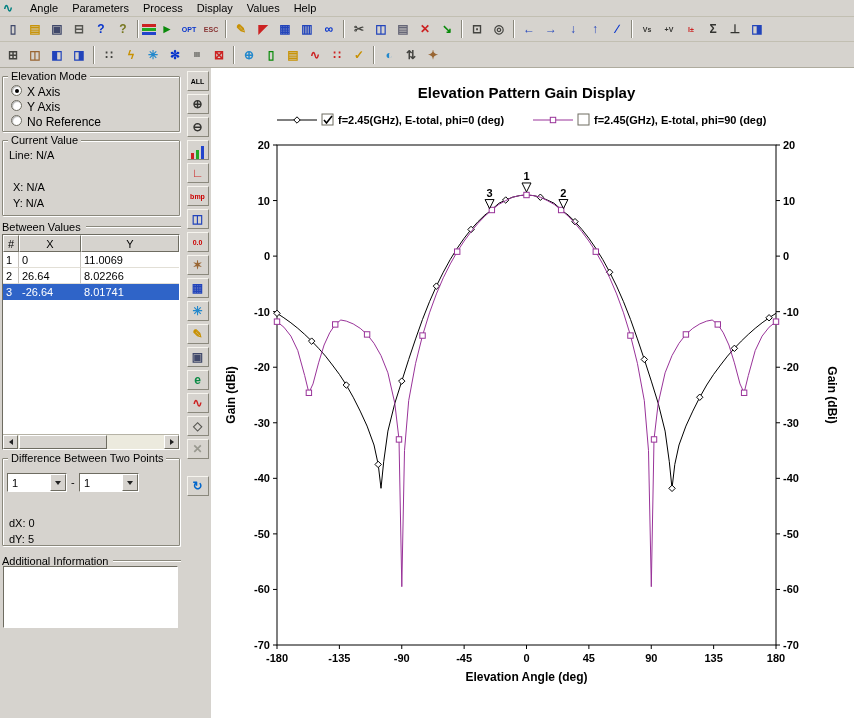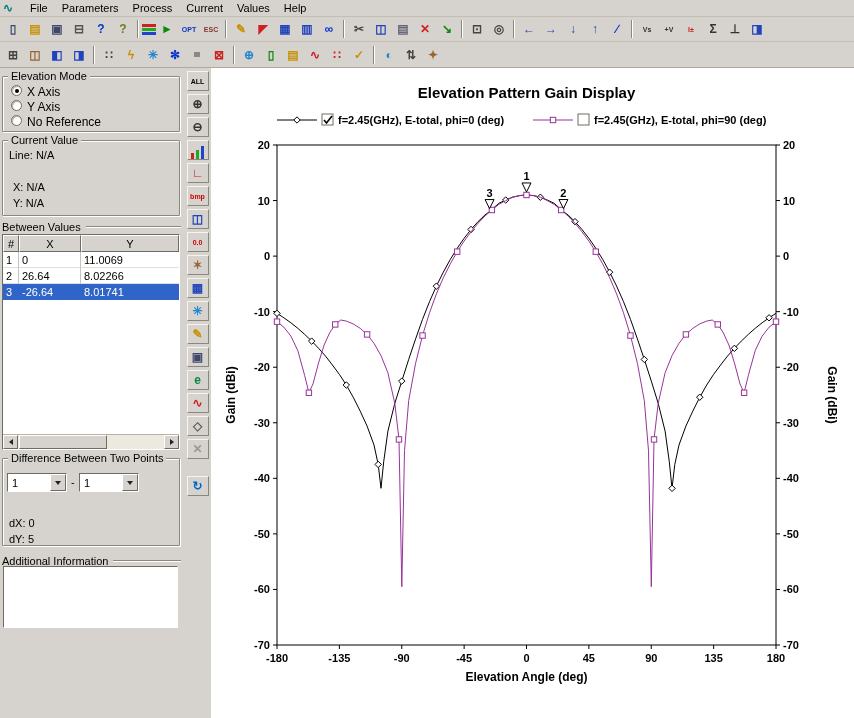--- a/index.html
+++ b/index.html
@@ -88,24 +88,24 @@
     border:1px solid;border-color:#6e6c61 #fff #fff #6e6c61}
 </style>
 </head>
 <body>
 
 <div id="app">
 
   <div class="menubar">
     <div class="appicon">∿</div>
     <div id="menu-items" style="display:flex">
-        <div class="menu-item">File</div>
+        <div class="menu-item">Angle</div>
         <div class="menu-item">Parameters</div>
         <div class="menu-item">Process</div>
-        <div class="menu-item">Current</div>
+        <div class="menu-item">Display</div>
         <div class="menu-item">Values</div>
         <div class="menu-item">Help</div>
       </div>
   </div>
 
   <div class="toolbar" id="tb1">
       <div class="tbtn">
         <span style="color: rgb(64, 72, 106);">▯</span>
       </div>
       <div class="tbtn">

